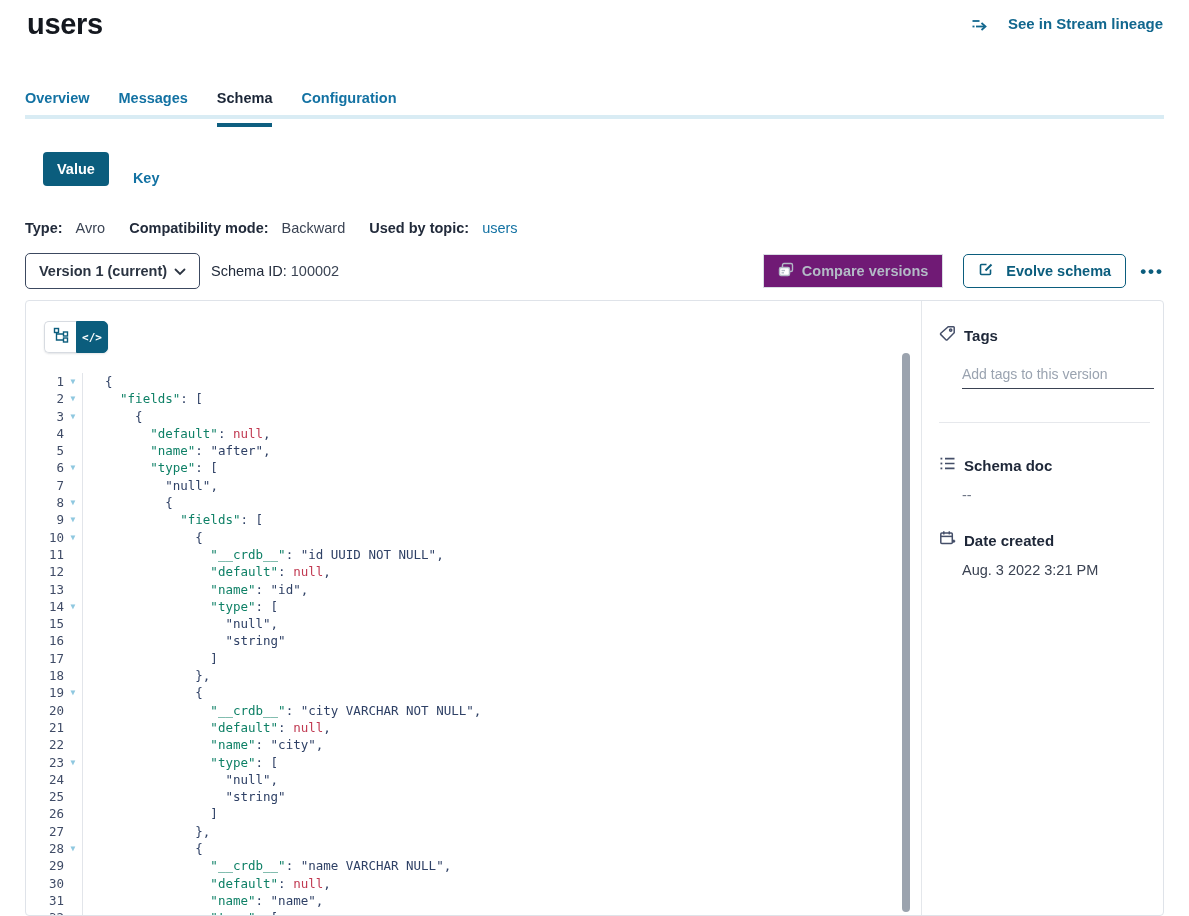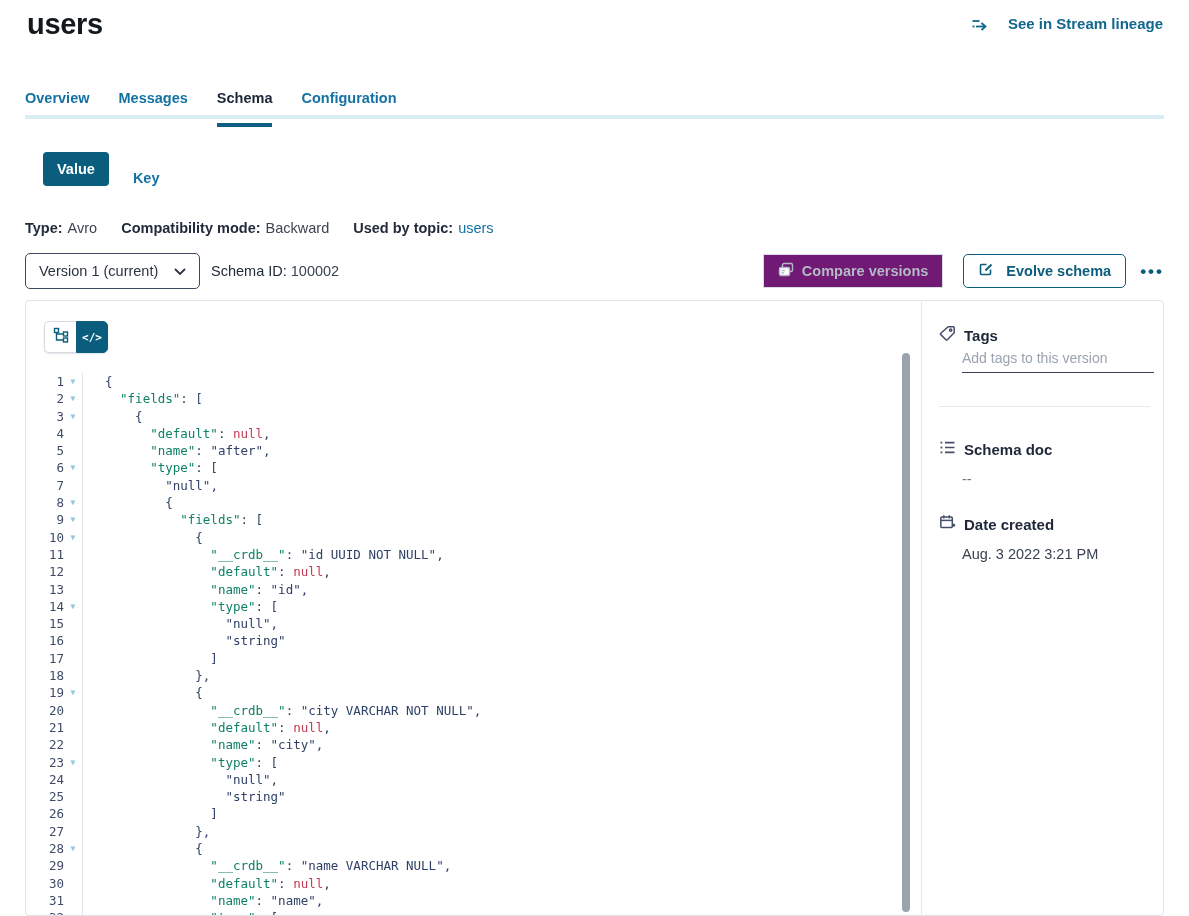--- a/index.html
+++ b/index.html
@@ -21,30 +21,30 @@
   .tab.active::after { content:""; position:absolute; left:0; right:0; bottom:0; height:4px; background:#0e5f80; }
 
   
   .vk-row { position:absolute; left:43px; top:152px; display:flex; align-items:flex-end; }
   .btn-value { background:#0b5d7d; color:#fff; font-size:14.5px; font-weight:600; border:none; border-radius:4px;
                padding:9px 14px; cursor:pointer; }
   .btn-key { color:#1372a3; font-size:14.5px; font-weight:600; background:none; border:none; margin-left:24px; cursor:pointer; }
 
   
   .meta-row { position:absolute; left:25px; top:220px; display:flex; gap:24px; font-size:14.5px; }
-  .meta-item { display:flex; gap:5px; }
+  .meta-item { display:flex; gap:13px; }
   .meta-label { font-weight:700; color:#222b3b; }
   .meta-value { color:#3b4454; }
   .meta-value.link { color:#1372a3; cursor:pointer; }
 
   
   .version-row { position:absolute; left:25px; right:25px; top:253px; height:36px; display:flex; align-items:center; }
   .version-select { width:175px; height:36px; border:1px solid #3c4960; border-radius:5px; background:#fff;
                     display:flex; align-items:center; justify-content:space-between; padding:0 13px;
-                    font-size:14.5px; color:#2b3442; cursor:pointer; }
+                    font-size:14.5px; color:#2b3442; cursor:pointer;font-weight:bold; }
   .schema-id { margin-left:11px; font-size:14.5px; }
   .schema-id b { font-weight:400; color:#222b3b; }
   .spacer { flex:1; }
   .btn-compare { display:flex; align-items:center; gap:8px; height:34px; padding:0 14px; background:#701a75;
                  border:1px solid #d9dde3; border-radius:0; color:#b3bac6; font-size:14.5px; font-weight:600; cursor:default; }
   .btn-evolve { display:flex; align-items:center; gap:12px; height:34px; padding:0 14px; margin-left:20px; background:#fff;
                 border:1px solid #0b5d7d; border-radius:5px; color:#0b5d7d; font-size:14.5px; font-weight:700; cursor:pointer; }
   .more-dots { margin-left:14px; color:#0b5d7d; font-size:17px; font-weight:700; letter-spacing:2px; cursor:pointer; line-height:1; }
 
   
@@ -69,21 +69,21 @@
   .tok-key { color:#0e8066; }
   .tok-str { color:#2f4166; }
   .tok-null { color:#c13a52; }
 
   .v-scrollbar { position:absolute; left:876px; top:52px; bottom:3px; width:8px; background:#9ba3ae; border-radius:4px; cursor:pointer; }
 
   
   .side { position:absolute; left:895px; top:0; bottom:0; width:243px; border-left:1px solid #e4e7eb; padding:24px 14px 0 17px; }
   .side-head { display:flex; align-items:center; gap:8px; color:#1e2738; font-size:15px; font-weight:700; }
   .side-head svg { color:#454f69; flex:none; }
-  .tags-input { margin-top:5px; margin-left:23px; border:none; border-bottom:1px solid #3a4252; background:transparent;
+  .tags-input { margin-top:21px; margin-left:23px; border:none; border-bottom:1px solid #3a4252; background:transparent;
                 width:192px; font-size:14px; color:#3b4454; padding:0 0 6px 0; outline:none;
                 font-family:"Liberation Sans", sans-serif; }
   .tags-input::placeholder { color:#9aa3b0; }
   .side-divider { border:none; border-top:1px solid #e6e8ec; margin:33px 0 0 0; }
   .sec-doc { margin-top:32px; }
   .side-value { margin-left:23px; margin-top:12px; font-size:14.5px; color:#6f7787; }
   .sec-date { margin-top:27px; }
   .side-value.dark { color:#3a4252; }
 </style>
 </head>

